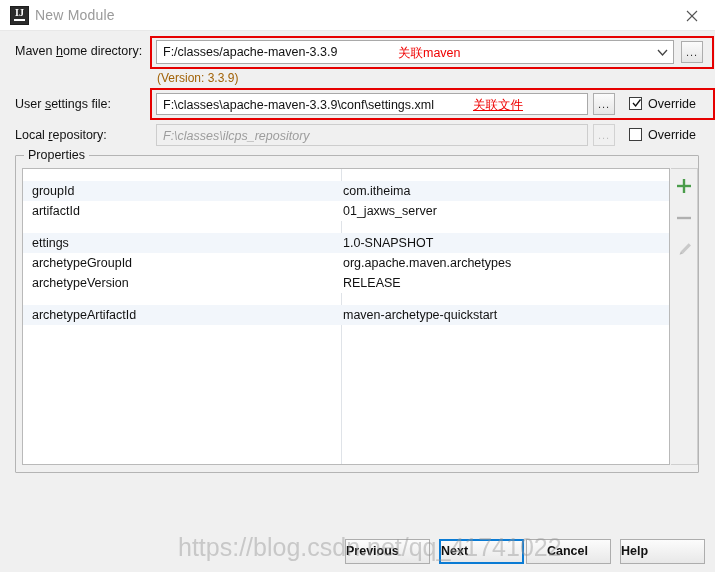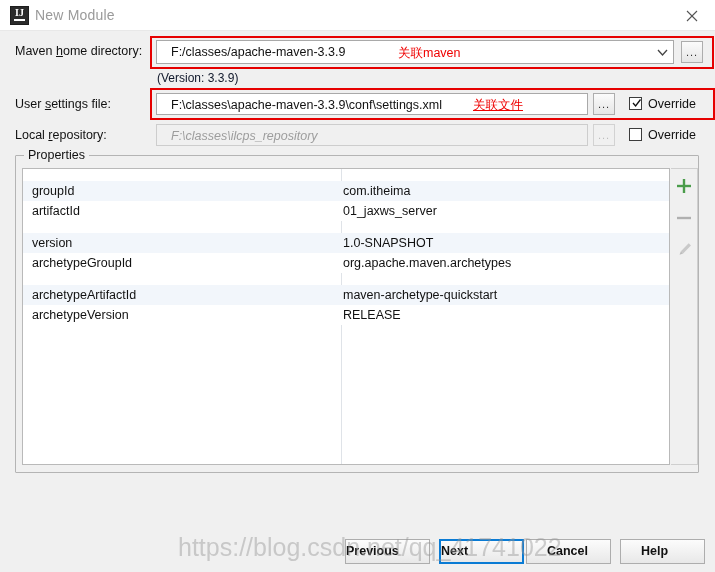--- a/index.html
+++ b/index.html
@@ -76,21 +76,21 @@
   .mn { text-decoration: underline; }
 
   .textfield {
     position: absolute;
     box-sizing: border-box;
     background: #ffffff;
     border: 1px solid #a9a9a9;
     font-size: 12.5px;
     color: #111;
     line-height: 22px;
-    padding-left: 14px;
+    padding-left: 6px;
     white-space: nowrap;
     overflow: hidden;
   }
   .textfield.disabled {
     background: #f0f0f0;
     border: 1px solid #cdcdcd;
     color: #9d9d9d;
     font-style: italic;
   }
   .combo-arrow {
@@ -127,21 +127,21 @@
     left: 1px; top: -1px;
   }
   .chk-label {
     position: absolute;
     font-size: 12.5px;
     color: #111;
   }
   .version-text {
     position: absolute;
     font-size: 12px;
-    color: #0f172a;
+    color: #a16207;
   }
 
   
   .annot-box {
     position: absolute;
     box-sizing: border-box;
     border: 2px solid #e60000;
     pointer-events: none;
   }
   .annot-text {
@@ -328,34 +328,34 @@
   <div id="props-rows">
       <div class="prop-row alt">
         <span class="prop-key">groupId</span>
         <span class="prop-val">com.itheima</span>
       </div>
       <div class="prop-row plain">
         <span class="prop-key">artifactId</span>
         <span class="prop-val">01_jaxws_server</span>
       </div>
       <div class="prop-row alt">
-        <span class="prop-key">version</span>
+        <span class="prop-key">ettings</span>
         <span class="prop-val">1.0-SNAPSHOT</span>
       </div>
       <div class="prop-row plain">
         <span class="prop-key">archetypeGroupId</span>
         <span class="prop-val">org.apache.maven.archetypes</span>
       </div>
+      <div class="prop-row plain">
+        <span class="prop-key">archetypeVersion</span>
+        <span class="prop-val">RELEASE</span>
+      </div>
       <div class="prop-row alt">
         <span class="prop-key">archetypeArtifactId</span>
         <span class="prop-val">maven-archetype-quickstart</span>
-      </div>
-      <div class="prop-row plain">
-        <span class="prop-key">archetypeVersion</span>
-        <span class="prop-val">RELEASE</span>
       </div>
     </div>
 </div>
 
 <div id="props-sidebar">
   <div class="side-btn" style="top:4px;">
     <svg width="26" height="26" viewBox="0 0 26 26">
       <line x1="13" y1="6" x2="13" y2="20" stroke="#4a9c4a" stroke-width="2.4"></line>
       <line x1="6" y1="13" x2="20" y2="13" stroke="#4a9c4a" stroke-width="2.4"></line>
     </svg>
@@ -371,15 +371,15 @@
         <rect x="11.6" y="5" width="3.2" height="11" fill="#c9c9c9"></rect>
         <polygon points="11.6,16 14.8,16 13.2,19.5" fill="#bdbdbd"></polygon>
       </g>
     </svg>
   </div>
 </div>
 
 <div class="dlg-btn" style="left:345px; top:539px; width:85px;">Previous</div>
 <div class="dlg-btn default" style="left:439px; top:539px; width:85px;">Next</div>
 <div class="dlg-btn" style="left:526px; top:539px; width:85px;padding-left:20px;">Cancel</div>
-<div class="dlg-btn" style="left:620px; top:539px; width:85px;padding-left:20px;">Help</div>
+<div class="dlg-btn" style="left:620px; top:539px; width:85px;">Help</div>
 
 <div id="watermark">https://blog.csdn.net/qq_41741022</div>
 
 </body></html>

